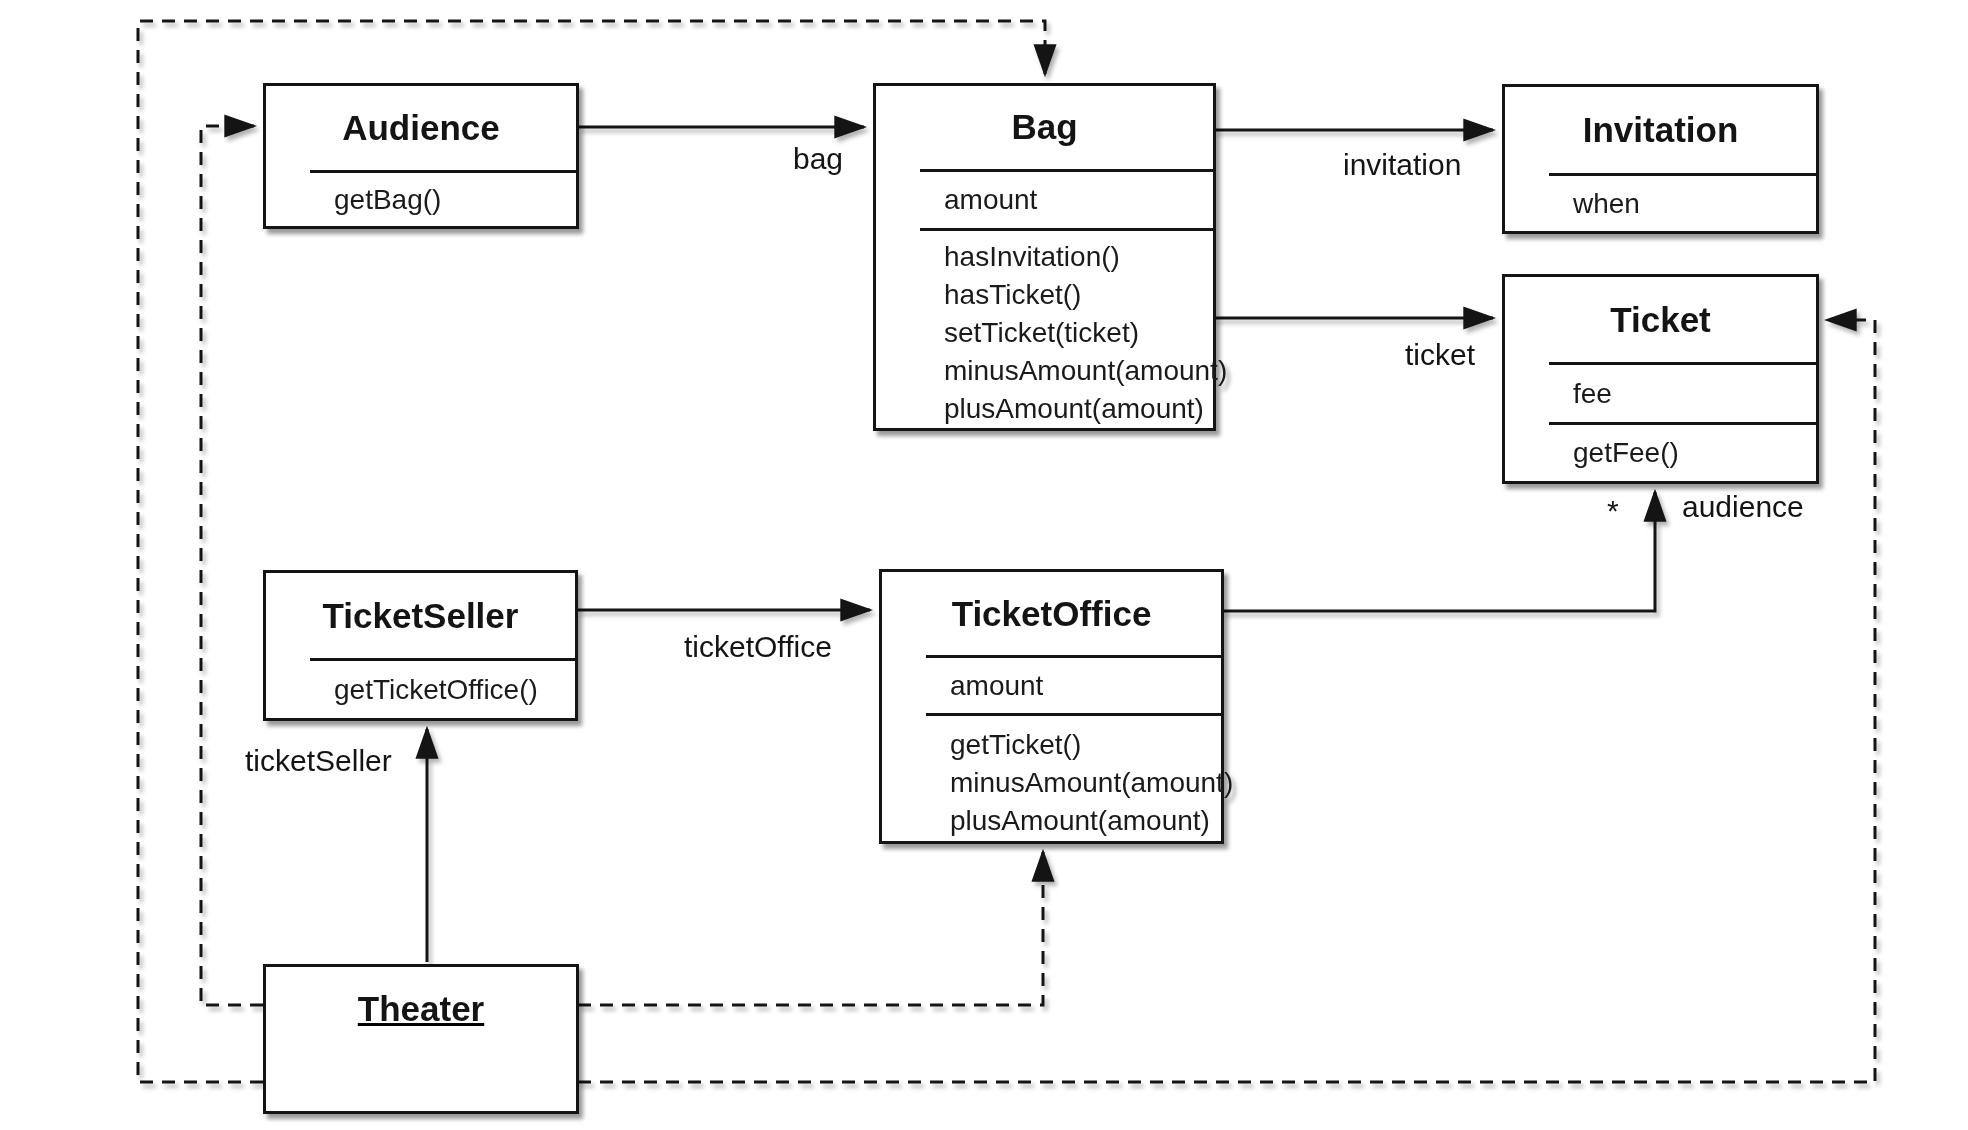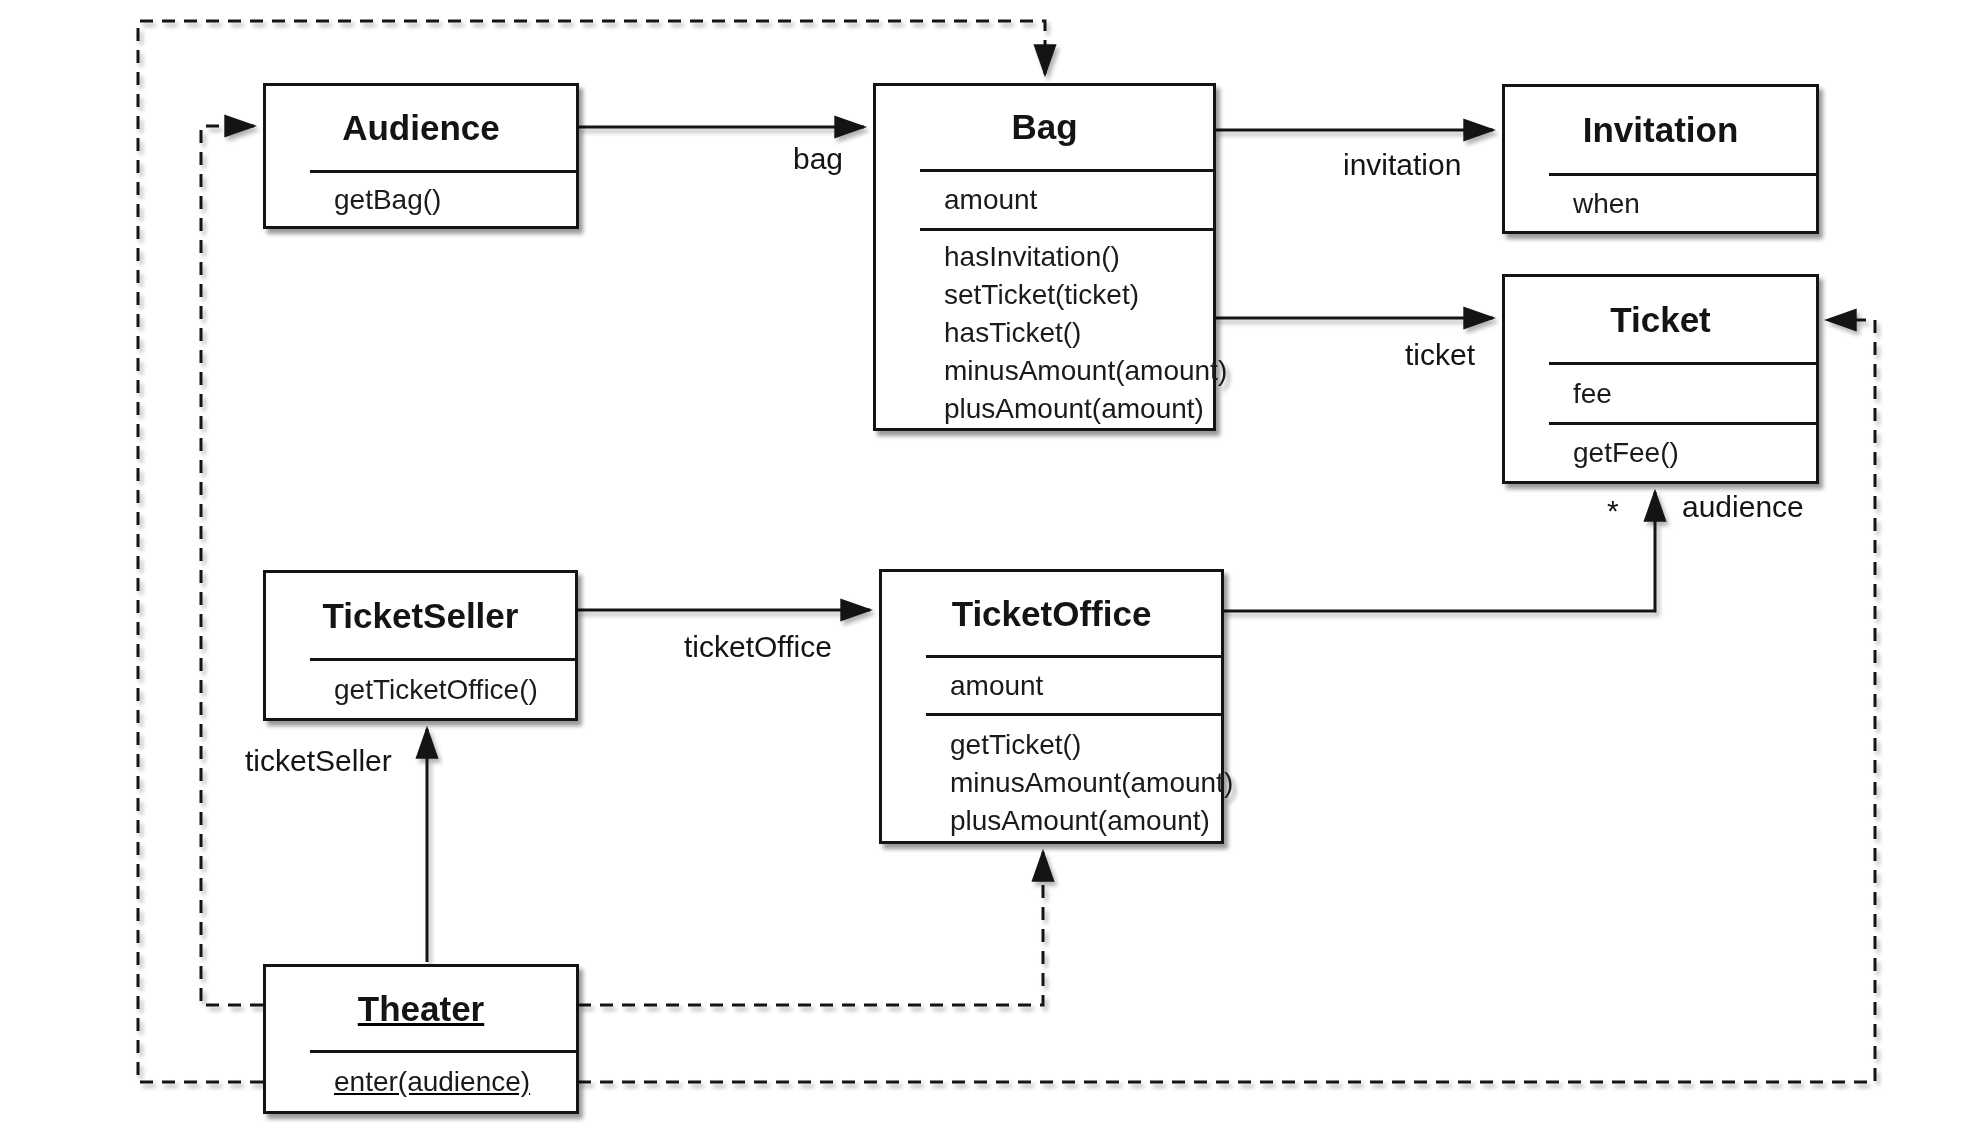--- a/index.html
+++ b/index.html
@@ -100,22 +100,22 @@
     </div>
   </div>
 
   <div class="uml-class" style="left:873px; top:83px; width:343px; height:348px;">
     <div class="uml-title" style="height:84px;">Bag</div>
     <div class="uml-section single" style="height:60px;">
       <div class="uml-member">amount</div>
     </div>
     <div class="uml-section multi" style="flex:1;">
       <div class="uml-member">hasInvitation()</div>
+      <div class="uml-member">hasTicket()</div>
       <div class="uml-member">setTicket(ticket)</div>
-      <div class="uml-member">hasTicket()</div>
       <div class="uml-member">minusAmount(amount)</div>
       <div class="uml-member">plusAmount(amount)</div>
     </div>
   </div>
 
   <div class="uml-class" style="left:1502px; top:84px; width:317px; height:150px;">
     <div class="uml-title" style="height:86px;">Invitation</div>
     <div class="uml-section single" style="flex:1;">
       <div class="uml-member">when</div>
     </div>
@@ -145,23 +145,20 @@
     </div>
     <div class="uml-section multi" style="flex:1; padding-top:10px;">
       <div class="uml-member">getTicket()</div>
       <div class="uml-member">minusAmount(amount)</div>
       <div class="uml-member">plusAmount(amount)</div>
     </div>
   </div>
 
   <div class="uml-class" style="left:263px; top:964px; width:316px; height:150px;text-decoration:underline;">
     <div class="uml-title" style="height:83px;">Theater</div>
-    <div class="uml-section single" style="flex:1;">
-      <div class="uml-member">enter(audience)</div>
-    </div>
   </div>
 
   <div class="edge-label" style="left:793px; top:142px;">bag</div>
   <div class="edge-label" style="left:1343px; top:148px;">invitation</div>
   <div class="edge-label" style="left:1405px; top:338px;">ticket</div>
   <div class="edge-label" style="left:684px; top:630px;">ticketOffice</div>
   <div class="edge-label" style="left:245px; top:744px;">ticketSeller</div>
   <div class="edge-label" style="left:1607px; top:494px;">*</div>
   <div class="edge-label" style="left:1682px; top:490px;">audience</div>
 

